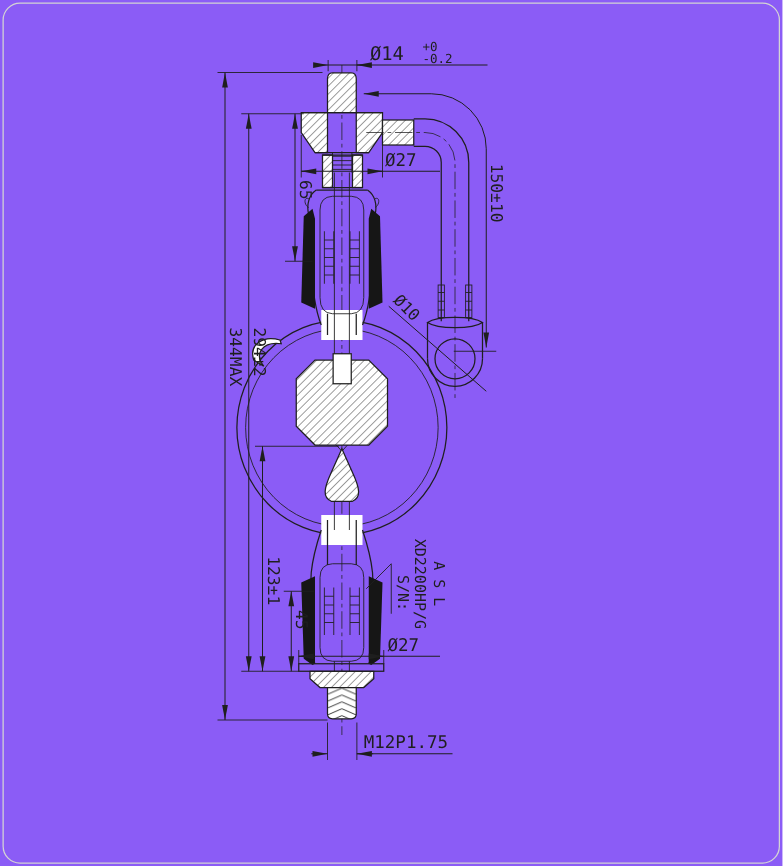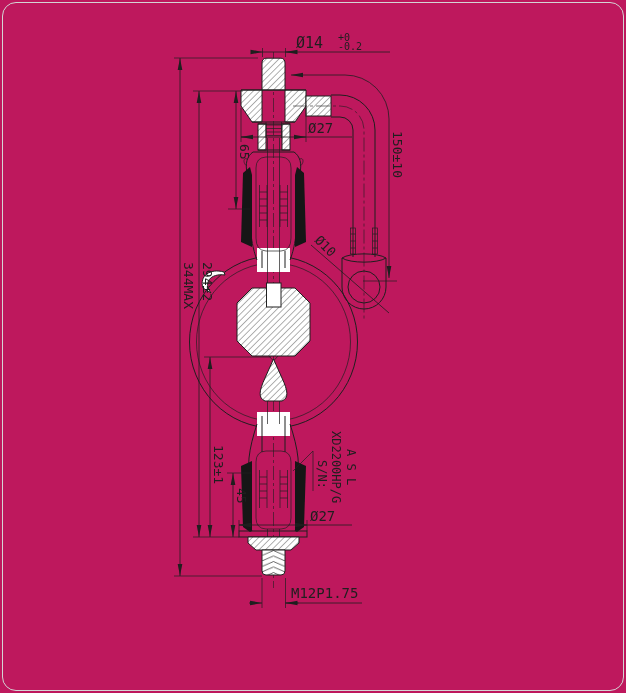--- a/index.html
+++ b/index.html
@@ -1,16 +1,16 @@
 <!DOCTYPE html>
 <html><head>
 <meta charset="utf-8">
 <style>
   html,body{margin:0;padding:0;background:#fff;}
-  .page{position:relative;width:626px;height:693px;background:#be185d;overflow:hidden;}
+  .page{position:relative;width:626px;height:693px;background:#8b5cf6;overflow:hidden;}
   .frame{position:absolute;left:2px;top:2px;width:620px;height:687px;border:1px solid #d4d4d4;border-radius:14px;pointer-events:none;}
   svg{position:absolute;left:0;top:0;}
   svg text{font-family:"DejaVu Sans Mono","Liberation Mono",monospace;fill:#1f1f1f;}
   .ln{stroke:#1f1f1f;stroke-width:1;fill:none;}
   .lnf{stroke:#1f1f1f;stroke-width:1;fill:#ffffff;}
   .thin{stroke:#1f1f1f;stroke-width:0.7;fill:none;}
   .dim{stroke:#1f1f1f;stroke-width:0.8;fill:none;}
   .cl{stroke:#1f1f1f;stroke-width:0.6;fill:none;stroke-dasharray:14 3 3 3;}
   .hatch{fill:url(#h45);stroke:#1f1f1f;stroke-width:1;}
   .chev{fill:url(#chev);stroke:#1f1f1f;stroke-width:1;}

